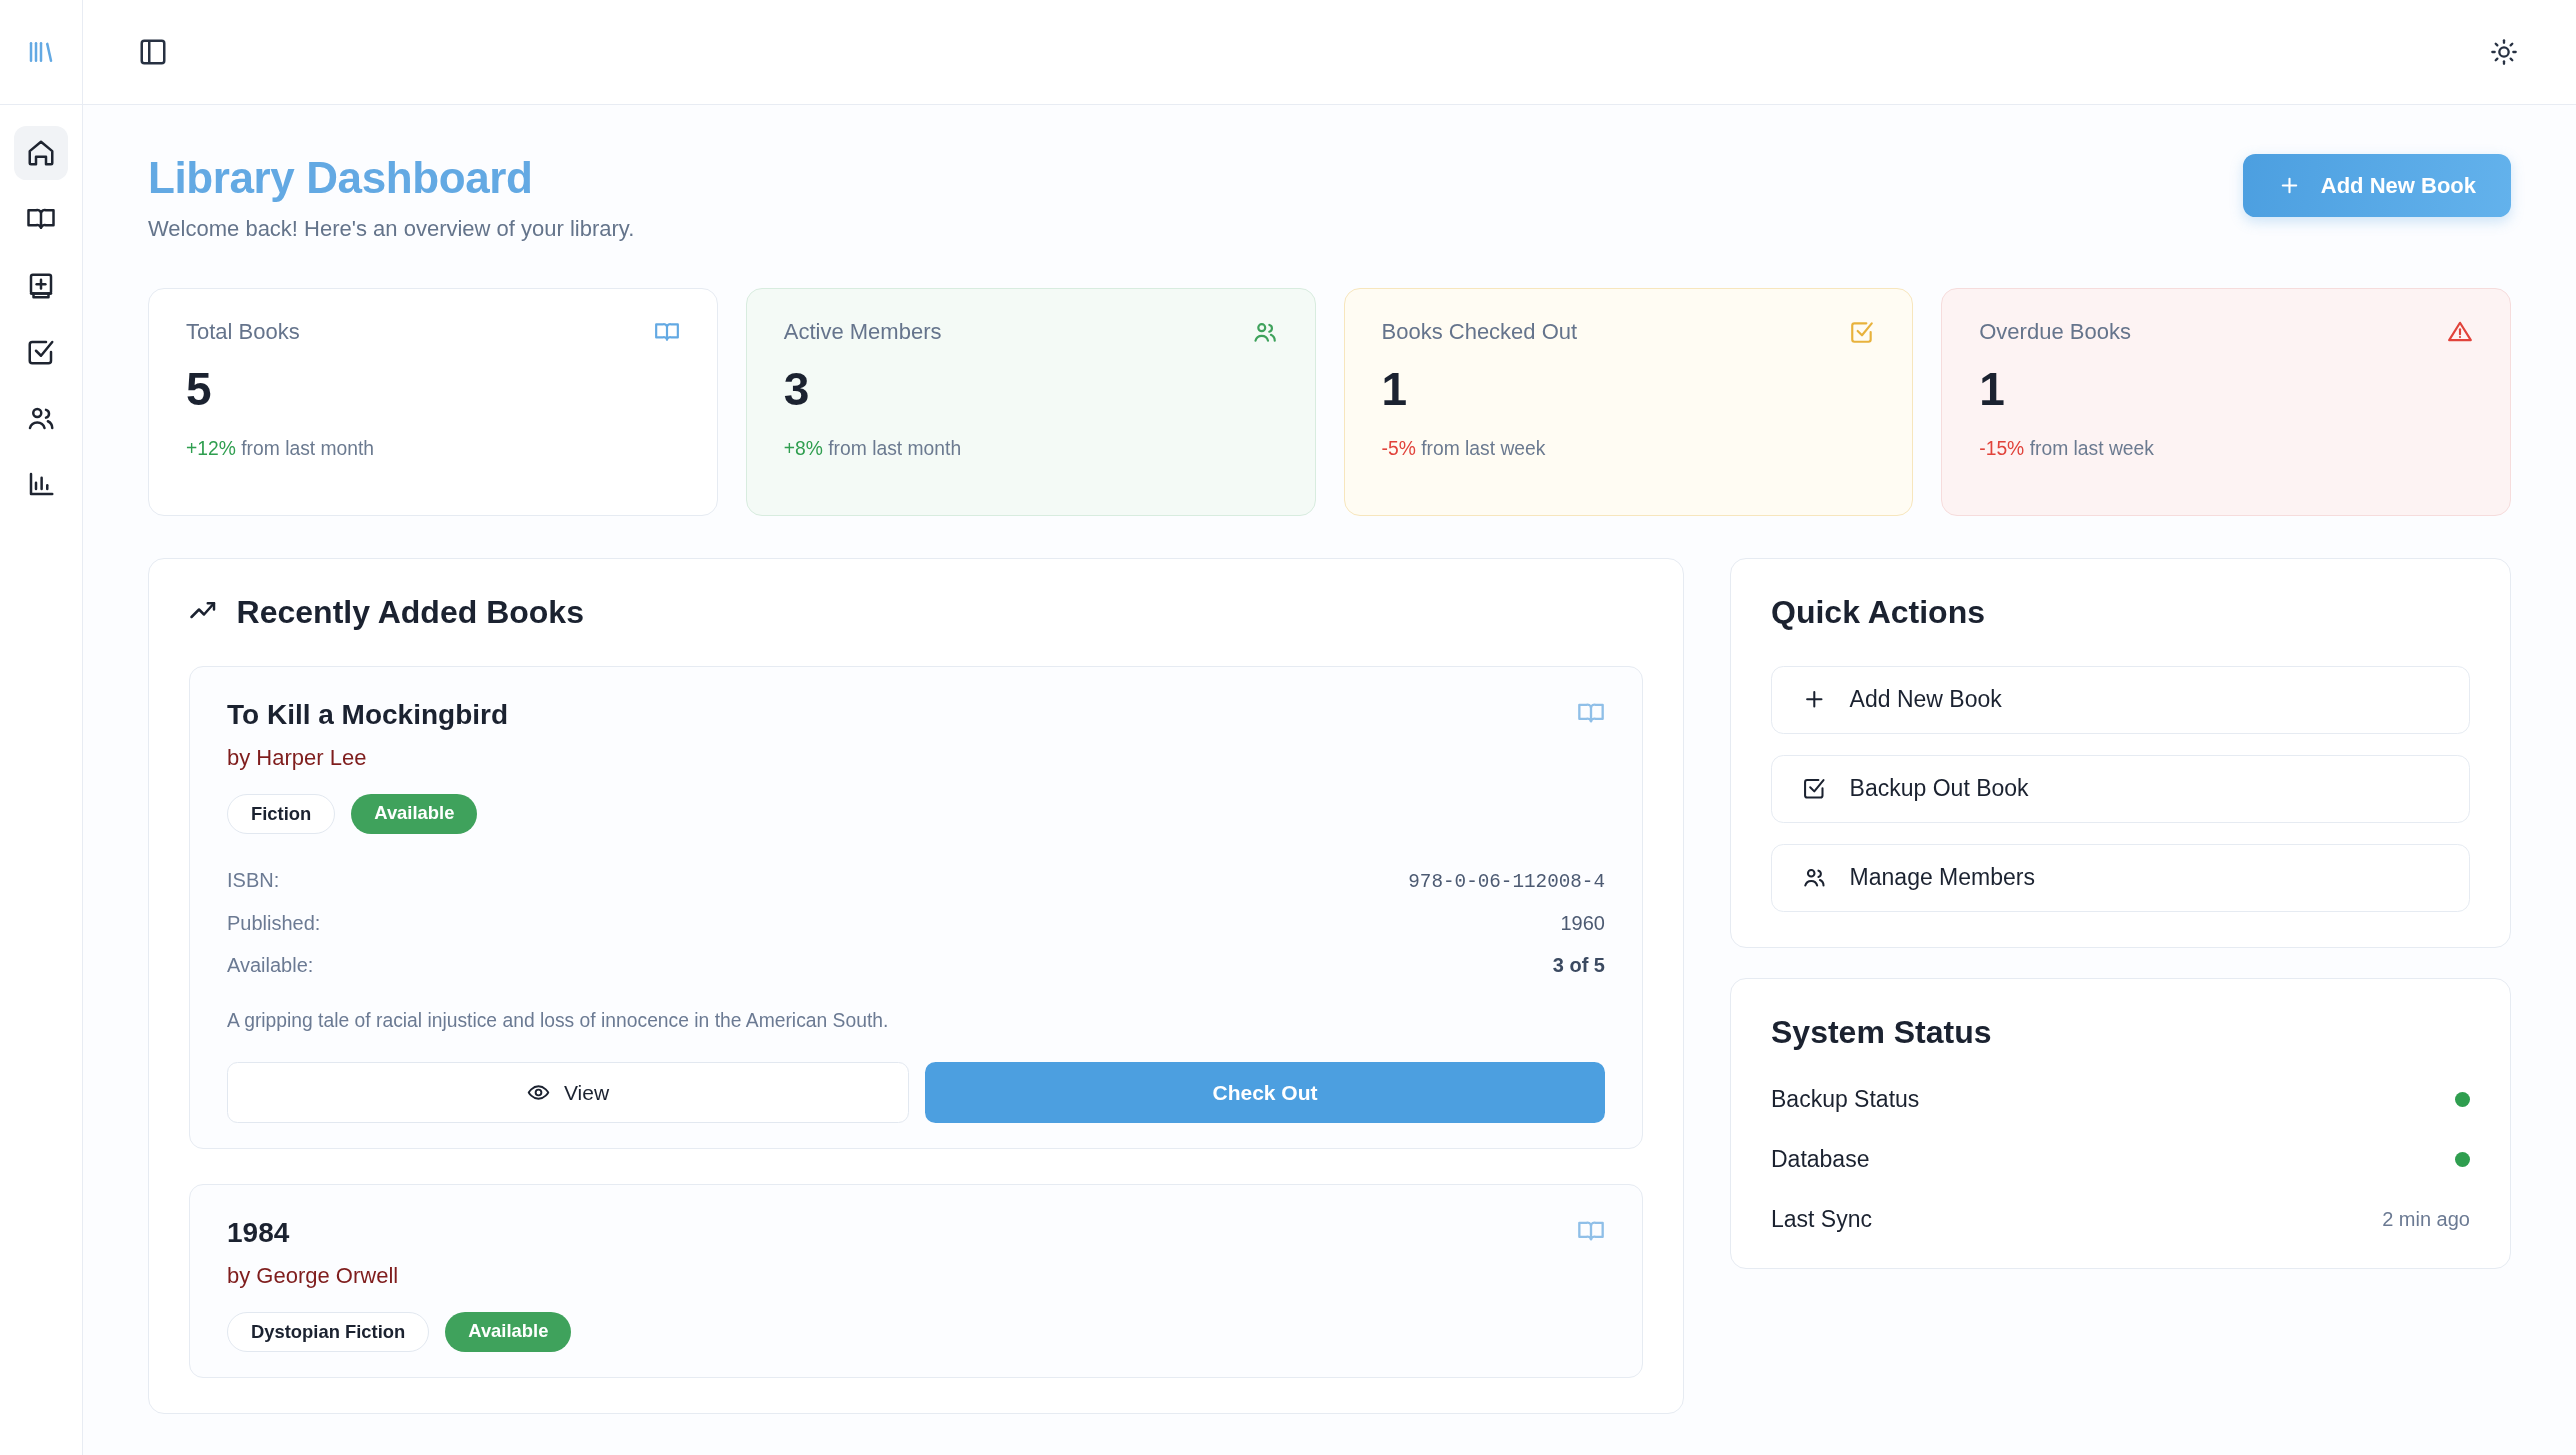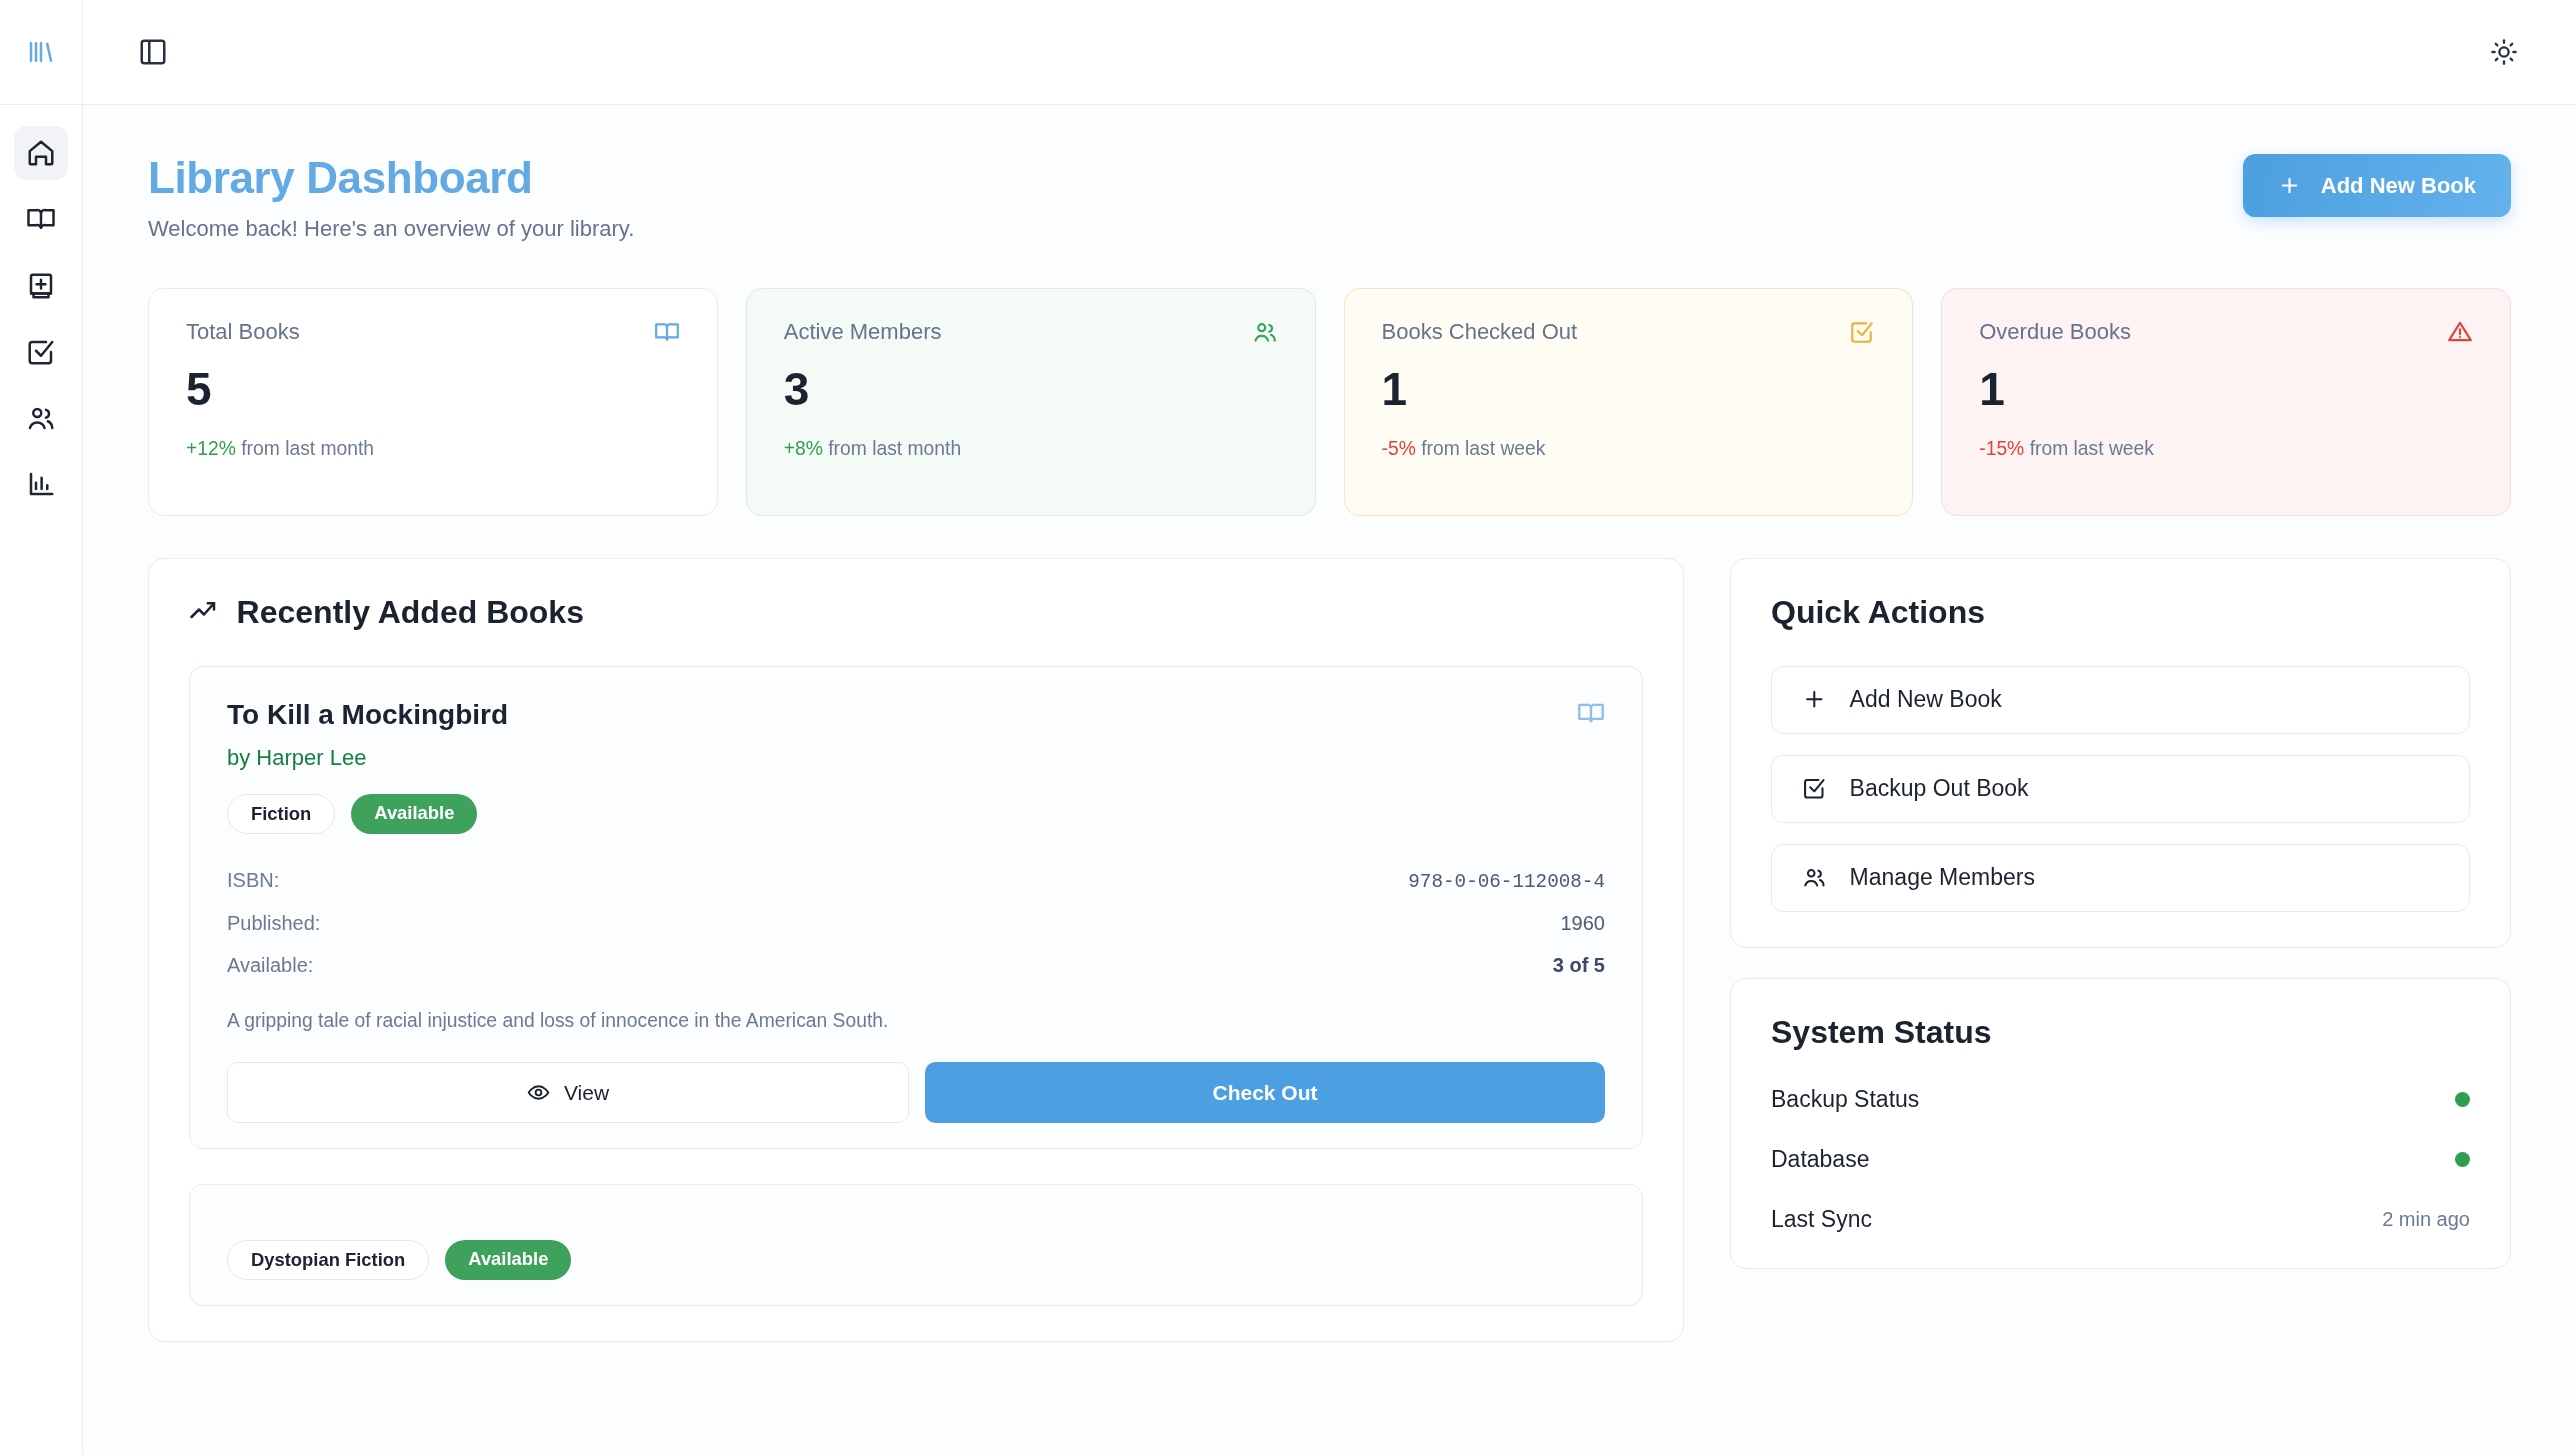--- a/index.html
+++ b/index.html
@@ -104,21 +104,21 @@
     display: flex; align-items: center; gap: 17.6px;
   }
 
   
   .book-card {
     margin-top: 35px; border: 1.8px solid #e6ebf2; border-radius: 14px;
     background: #fcfdff; padding: 32px 37px 25px 37px;
   }
   .book-head { display: flex; align-items: flex-start; justify-content: space-between; }
   .book-title { font-size: 28px; font-weight: bold; color: #1b2230; }
-  .book-author { margin-top: 14px; font-size: 22px; color: #15803d; }
+  .book-author { margin-top: 14px; font-size: 22px; color: #7f1d1d; }
   .tags { display: flex; gap: 16px; margin-top: 23px; }
   .tag {
     padding: 8px 23px; border-radius: 877px; font-size: 18.4px; font-weight: bold;
   }
   .tag.outline { border: 1.8px solid #e2e8f0; background: #fff; color: #1b2230; }
   .tag.solid-green { background: #3fa25c; color: #ffffff; }
   .meta { margin-top: 35px; display: flex; flex-direction: column; gap: 19.3px; }
   .meta-row { display: flex; justify-content: space-between; align-items: baseline; font-size: 20px; }
   .meta-key { color: #6b7a93; }
   .meta-val { color: #4c5a72; }
@@ -411,20 +411,32 @@
                   </span>
                   <span>View</span>
                 </button>
                 <button class="btn-blue">
                   <span>Check Out</span>
                 </button>
               </div>
             </article>
 
             <article class="book-card">
+              <div class="book-head">
+                <div>
+                  <div class="book-title">1984</div>
+                  <div class="book-author">by George Orwell</div>
+                </div>
+                <span>
+                  <svg width="28" height="28" viewBox="0 0 24 24" fill="none" stroke="#8fbfe8" stroke-width="2" stroke-linecap="round" stroke-linejoin="round">
+                    <path d="M2 5h6a3 3 0 0 1 4 2 3 3 0 0 1 4-2h6v12h-6a3 3 0 0 0-4 2 3 3 0 0 0-4-2H2z"></path>
+                    <line x1="12" y1="7" x2="12" y2="19"></line>
+                  </svg>
+                </span>
+              </div>
               <div class="tags">
                 <span class="tag outline">Dystopian Fiction</span>
                 <span class="tag solid-green">Available</span>
               </div>
             </article>
 
           </div>
         </div>
 
         <div class="col-right">

